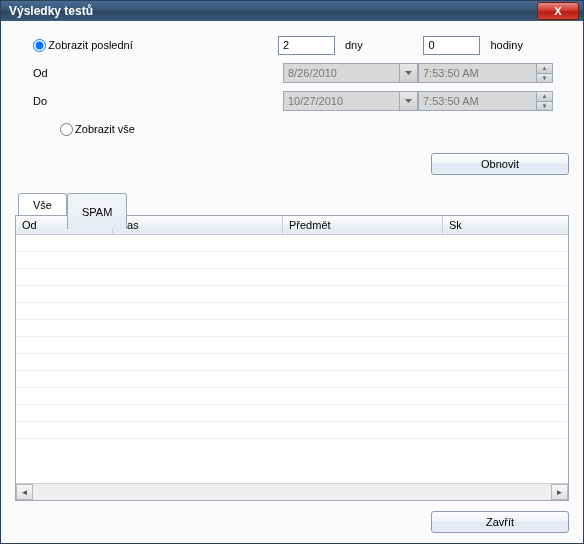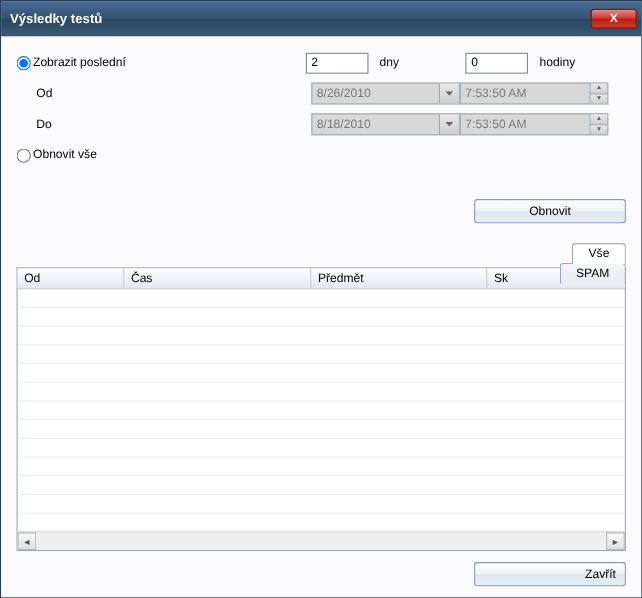--- a/index.html
+++ b/index.html
@@ -12,21 +12,21 @@
   }
   .window {
     width: 584px;
     height: 544px;
     border: 1px solid #2a3f5a;
     background: #fbfbfd;
     display: flex;
     flex-direction: column;
   }
   .titlebar {
-    height: 32px;
+    height: 20px;
     background: linear-gradient(to bottom, #4a6b94 0%, #34526f 50%, #2a465f 51%, #3a5a78 100%);
     display: flex;
     align-items: center;
     justify-content: space-between;
     padding: 0 4px 0 8px;
     color: #fff;
     font-weight: bold;
     font-size: 12px;
     gap: 32px;
   }
@@ -55,20 +55,21 @@
     align-items: center;
     height: 24px;
     margin-bottom: 4px;
   }
   .filter-row.sub { padding-left: 18px; }
   .radio-lbl {
     display: flex;
     align-items: center;
     gap: 2px;
     width: 120px;
+    justify-content: flex-end;
   }
   .sub-lbl { width: 102px; }
   input[type="radio"] { margin: 0; }
   .num-input {
     width: 57px;
     height: 19px;
     border: 1px solid #7a8aa0;
     font-size: 11px;
     padding: 1px 4px;
   }
@@ -127,30 +128,29 @@
     font-size: 11px;
     cursor: pointer;
     display: flex;
     align-items: center;
     justify-content: center;
     padding: 0 8px;
   }
   .refresh-row {
     display: flex;
     justify-content: flex-end;
-    margin-top: 24px;
+    margin-top: 8px;
     margin-bottom: 18px;
   }
   .refresh-row .btn { width: 138px; }
   .tabs {
     display: flex;
-    align-items: flex-end;
+    align-items: flex-start;
     height: 22px;
     padding-left: 3px;
-    flex-direction: column;
   }
   .tab {
     border: 1px solid #9aa8b8;
     border-bottom: none;
     border-top-left-radius: 3px;
     border-top-right-radius: 3px;
     padding: 3px 14px;
     font-size: 11px;
     background: linear-gradient(to bottom, #f5f6fa, #e6e9f0);
     margin-right: 0px;
@@ -215,21 +215,21 @@
     justify-content: center;
     font-size: 8px;
     color: #555;
   }
   .hs-track { flex: 1; background: #efefef; }
   .footer {
     display: flex;
     justify-content: flex-end;
     margin-top: 10px;
   }
-  .footer .btn { width: 138px; justify-content: flex-end; }
+  .footer .btn { width: 138px; }
   svg.tri { width: 7px; height: 4px; }
 </style>
 </head>
 <body>
 
 <div class="window">
   <div class="titlebar">
     <span>Výsledky testů</span>
     <div class="close-btn">
       <span>X</span>
@@ -268,40 +268,40 @@
           <div>▲</div>
           <div>▼</div>
         </div>
       </div>
     </div>
 
     <div class="filter-row sub">
       <span class="sub-lbl">Do</span>
       <div class="spacer1"></div>
       <div class="date-field">
-        <span>8/18/2010</span>
+        <span>10/27/2010</span>
         <div class="date-arrow">
           <svg class="tri" viewBox="0 0 7 4">
               <polygon points="0,0 7,0 3.5,4" fill="#666"></polygon>
             </svg>
         </div>
       </div>
       <div class="time-field">
         <span>7:53:50 AM</span>
         <div class="spin-btns">
           <div>▲</div>
           <div>▼</div>
         </div>
       </div>
     </div>
 
     <div class="filter-row">
       <label class="radio-lbl">
         <input type="radio" name="mode" style="">
-        <span>Obnovit vše</span>
+        <span>Zobrazit vše</span>
       </label>
     </div>
 
     <div class="refresh-row">
       <div class="btn">
         <span>Obnovit</span>
       </div>
     </div>
 
     <div class="tabs">

